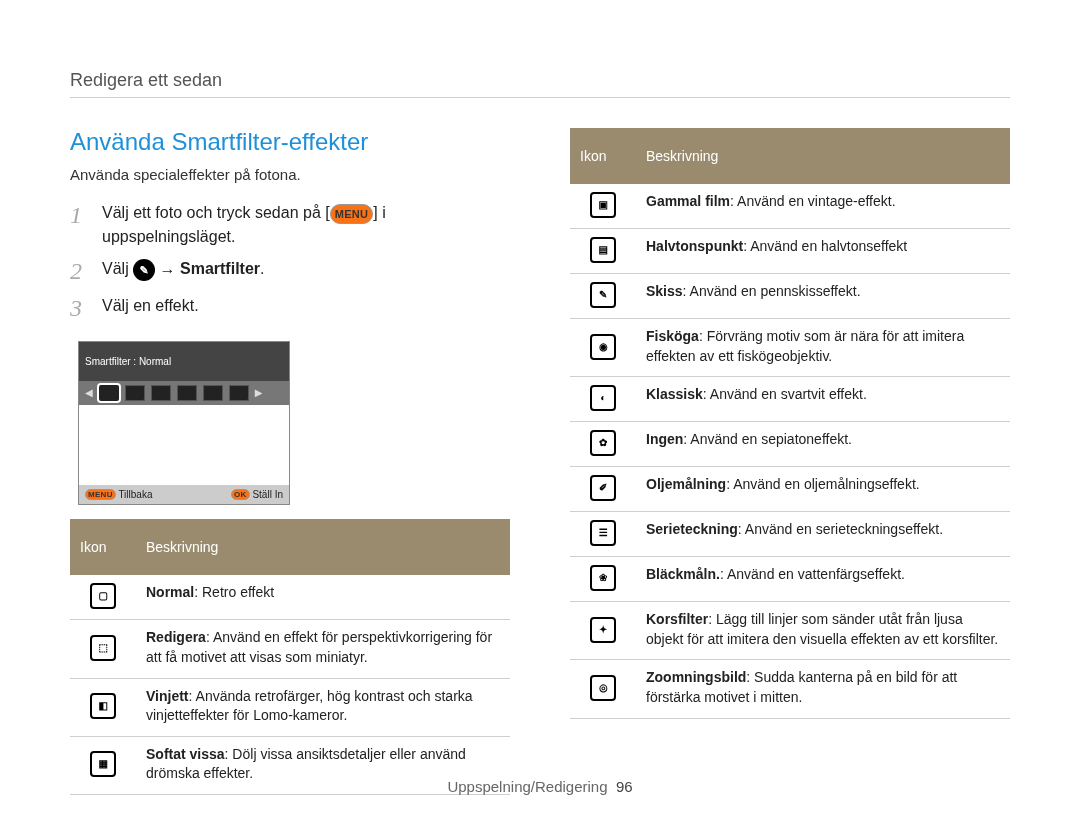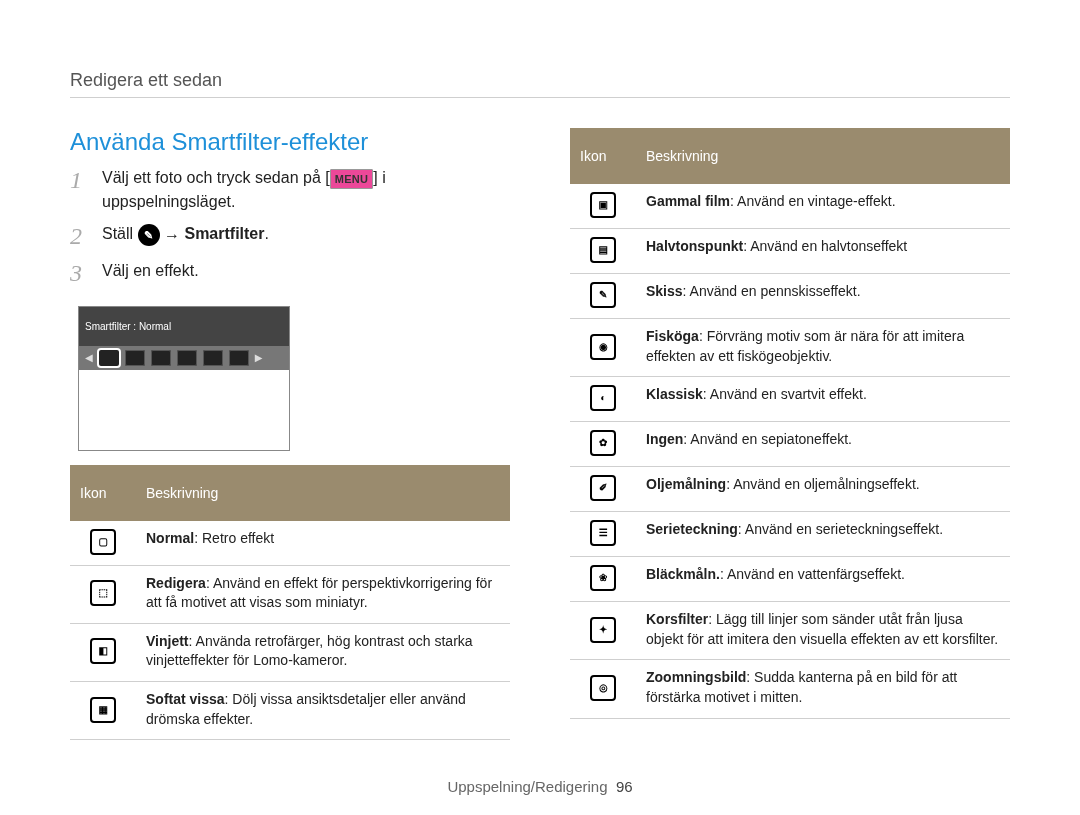--- a/index.html
+++ b/index.html
@@ -67,26 +67,26 @@
     font-size:24px;
     color:#aaa;
     width:18px;
     flex-shrink:0;
     line-height:1.2;
   }
   .bold{font-weight:700;}
   .kbd{
     display:inline-block;
     border:1px solid #999;
-    border-radius:1px;
+    border-radius:10px;
     font-size:11px;
     font-weight:700;
     padding:1px 4px;
     vertical-align:middle;
-    background:#ec4899;
+    background:#f97316;
     color:#333;
     letter-spacing:0.3px;
   }
   .round-btn{
     display:inline-flex;
     align-items:center;justify-content:center;
     width:22px;height:22px;
     border-radius:50%;
     background:#000;color:#fff;
     font-size:11px;font-weight:700;
@@ -184,32 +184,33 @@
 </head>
 <body>
 
 <div class="page">
   <div class="breadcrumb">Redigera ett sedan</div>
 
   <div class="columns">
 
     <div class="col">
       <h2>Använda Smartfilter-effekter</h2>
+      <div class="intro">Använda specialeffekter på fotona.</div>
 
       <ol class="steps">
         <li>
           <span class="step-num">1</span>
           <span>
             <span>Välj ett foto och tryck sedan på [</span><span class="kbd">MENU</span><span>] i uppspelningsläget.</span>
           </span>
         </li>
         <li>
           <span class="step-num">2</span>
           <span>
-            <span>Ställ </span><span class="round-btn">✎</span><span> → </span><span class="bold">Smartfilter</span><span>.</span>
+            <span>Välj </span><span class="round-btn">✎</span><span> → </span><span class="bold">Smartfilter</span><span>.</span>
           </span>
         </li>
         <li>
           <span class="step-num">3</span>
           <span>Välj en effekt.</span>
         </li>
       </ol>
 
       <div class="device">
         <div class="device-header">Smartfilter : Normal</div>
@@ -217,20 +218,24 @@
           <span class="arrow">◀</span>
           <span class="chip sel"></span>
           <span class="chip"></span>
           <span class="chip"></span>
           <span class="chip"></span>
           <span class="chip"></span>
           <span class="chip"></span>
           <span class="arrow">▶</span>
         </div>
         <div class="device-body"></div>
+        <div class="device-footer">
+          <span><span class="kbd">MENU</span> <span>Tillbaka</span></span>
+          <span><span class="kbd">OK</span> <span>Ställ In</span></span>
+        </div>
       </div>
 
       <table class="effects">
         <thead>
           <tr>
             <th>Ikon</th>
             <th>Beskrivning</th>
           </tr>
         </thead>
         <tbody id="tbody-left">

